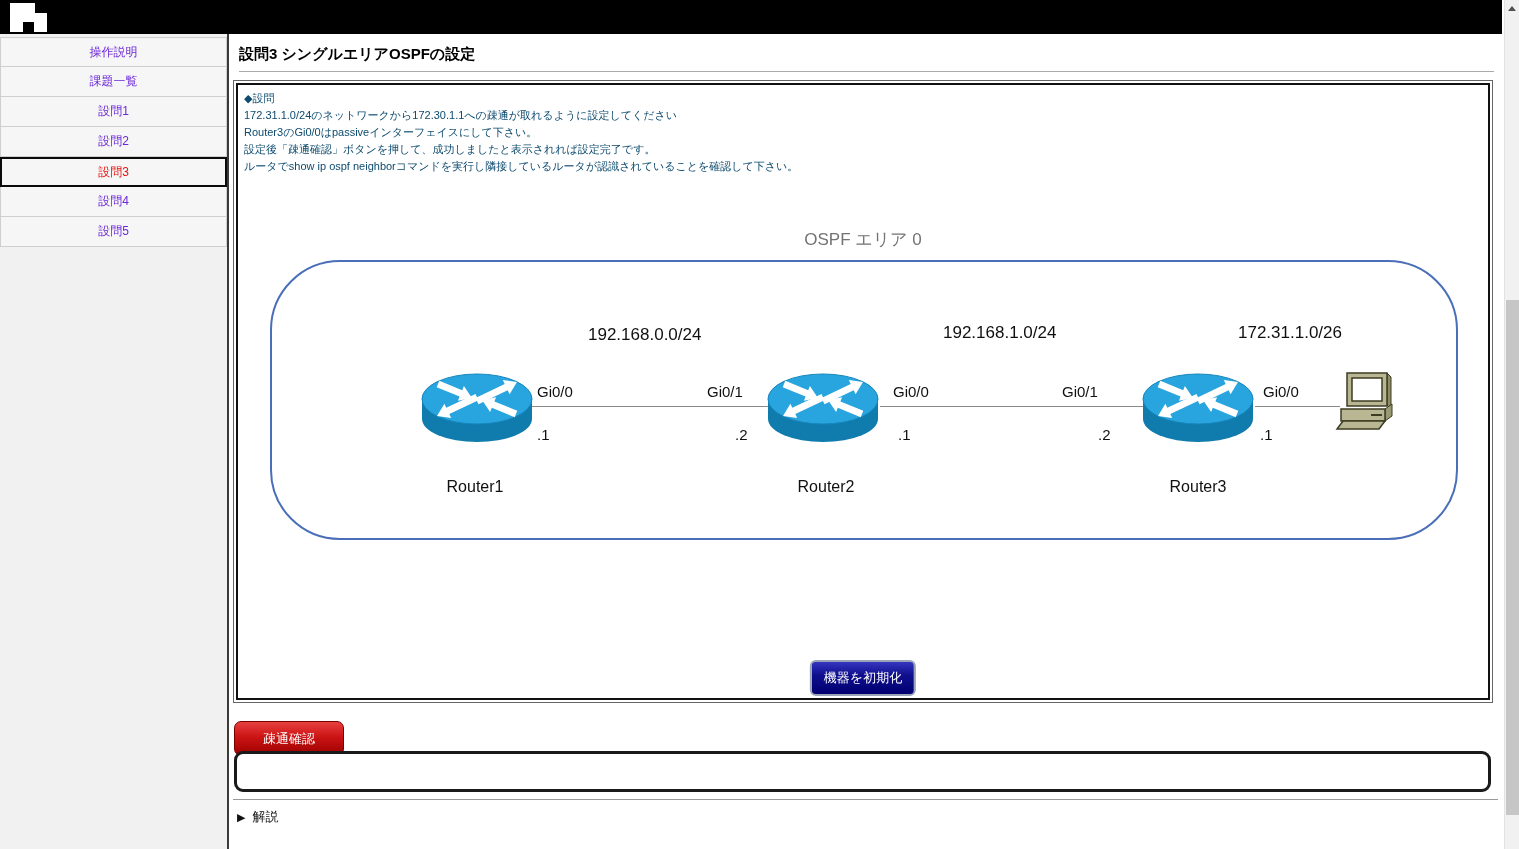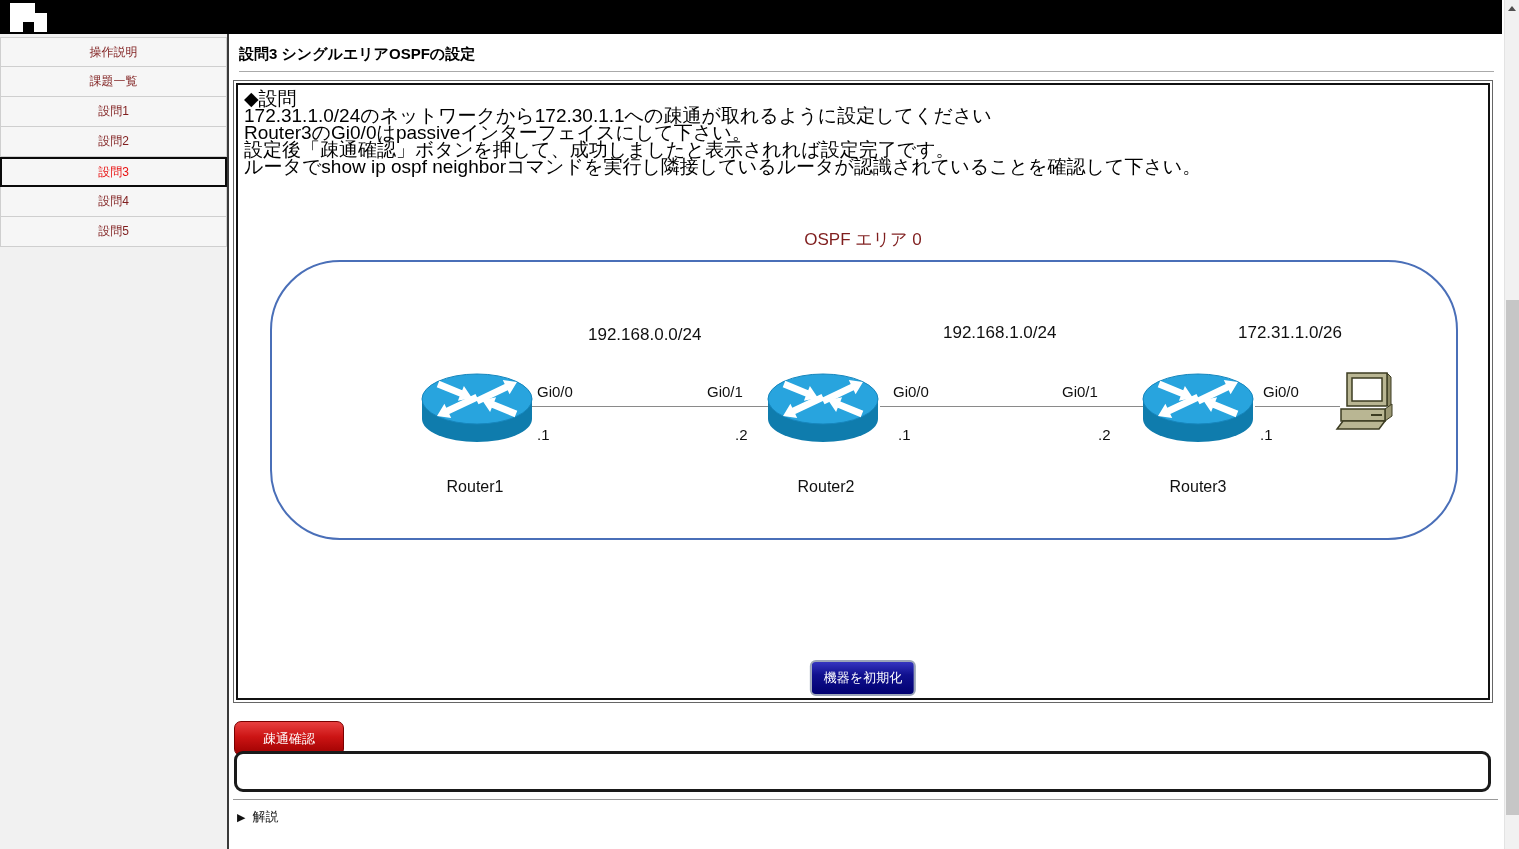--- a/index.html
+++ b/index.html
@@ -8,39 +8,39 @@
   .page { position:relative; width:1519px; height:849px; overflow:hidden; background:#fff; }
 
   
   .topbar { position:absolute; left:0; top:0; width:1502px; height:34px; background:#000; }
   .logo { position:absolute; left:10px; top:3px; }
 
   
   .sidebar { position:absolute; left:0; top:34px; width:229px; height:815px;
              background:#f1f1f1; border-right:2px solid #3a3a3a; }
   .menu { padding-top:3px; }
-  .menu-item { height:30px; line-height:28px; text-align:center; font-size:12px; color:#7f1d1d;
+  .menu-item { height:30px; line-height:28px; text-align:center; font-size:12px; color:#6d28d9;
                background:#f6f6f6; border:1px solid #cfcfcf; border-top:none; cursor:pointer; }
   .menu-item:first-child { border-top:1px solid #cfcfcf; }
   .menu-item.active { border:2px solid #0a0a0a; color:#e81010; line-height:26px; }
 
   
   .content { position:absolute; left:231px; top:34px; width:1273px; height:815px; background:#fff; }
   .page-title { position:absolute; left:8px; top:11px; font-size:15px; font-weight:bold; color:#000; }
   .hr1 { position:absolute; left:8px; right:10px; top:37px; height:1px; background:#aaa; }
   .hr2 { position:absolute; left:2px; right:6px; top:765px; height:1px; background:#999; }
 
   
   .question-box { position:absolute; left:5px; top:49px; width:1254px; height:617px;
                   border:2px solid #111; outline:1px solid #666; outline-offset:2px; background:#fff; }
-  .q-text { padding:5px 6px 0 6px; font-size:19px; line-height:17px; color:#000000; }
+  .q-text { padding:5px 6px 0 6px; font-size:11px; line-height:17px; color:#0c4a6e; }
 
   
   .area-title { position:absolute; left:0; right:0; top:143px; text-align:center;
-                font-size:17px; color:#7f1d1d; }
+                font-size:17px; color:#737373; }
   .ospf-area { position:absolute; left:32px; top:175px; width:1188px; height:280px;
                border:2px solid #4a6fb8; border-radius:70px; }
   .dlabel { position:absolute; color:#101010; white-space:nowrap; }
   .net { font-size:17px; }
   .ifc { font-size:15px; }
   .rname { font-size:16px; text-align:center; width:120px; }
   .link { position:absolute; height:1px; background:#8a8a8a; }
   .router { position:absolute; width:112px; height:72px; cursor:pointer; }
   .pc { position:absolute; cursor:pointer; }
 

